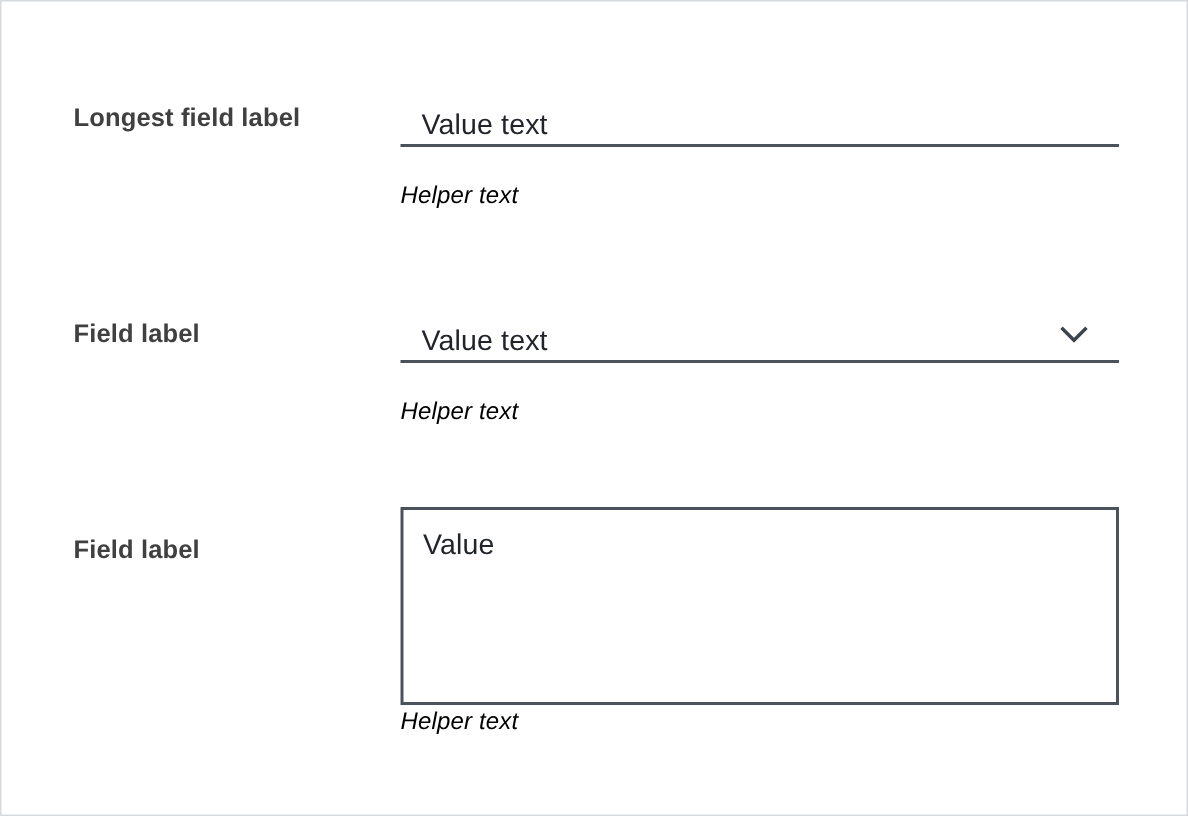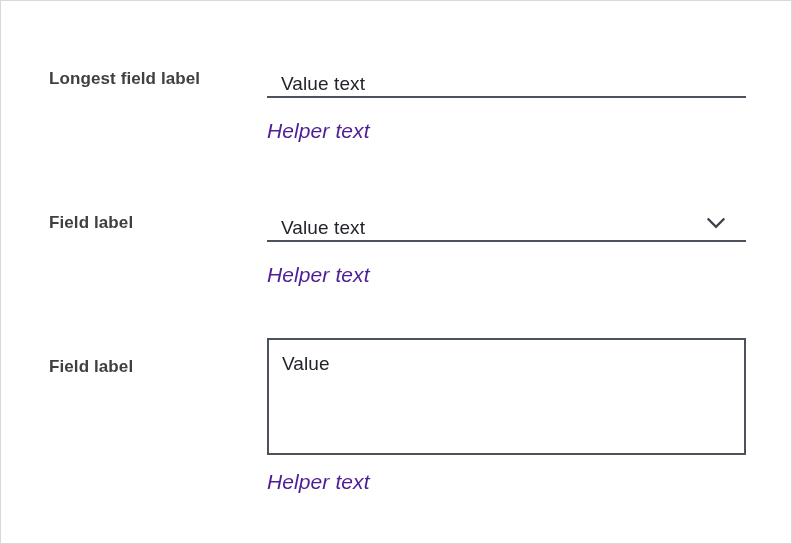--- a/index.html
+++ b/index.html
@@ -74,41 +74,41 @@
     top: 50%;
     transform: translateY(-55%);
     width: 24px;
     height: 24px;
     display: block;
   }
 
   
   .textarea-box {
     position: relative;
-    height: 117px;
+    height: 132px;
     border: 2px solid #4c525c;
     box-sizing: border-box;
     background: #ffffff;
   }
   .textarea-box .value-text {
     position: absolute;
     left: 13px;
     top: 12px;
     color: #21242a;
     font-size: 19px;
     font-weight: 400;
     line-height: 24px;
     letter-spacing: 0.1px;
   }
 
   .helper-text {
     position: absolute;
     left: 266px;
-    color: #4c1d95;
-    font-size: 21px;
+    color: #000000;
+    font-size: 16px;
     font-style: italic;
     font-weight: 400;
     line-height: 22px;
     letter-spacing: 0.1px;
     white-space: nowrap;
   }
 
   
   #row-text          { top: 62px; }
   #row-text .field-label    { top: 5px; }

